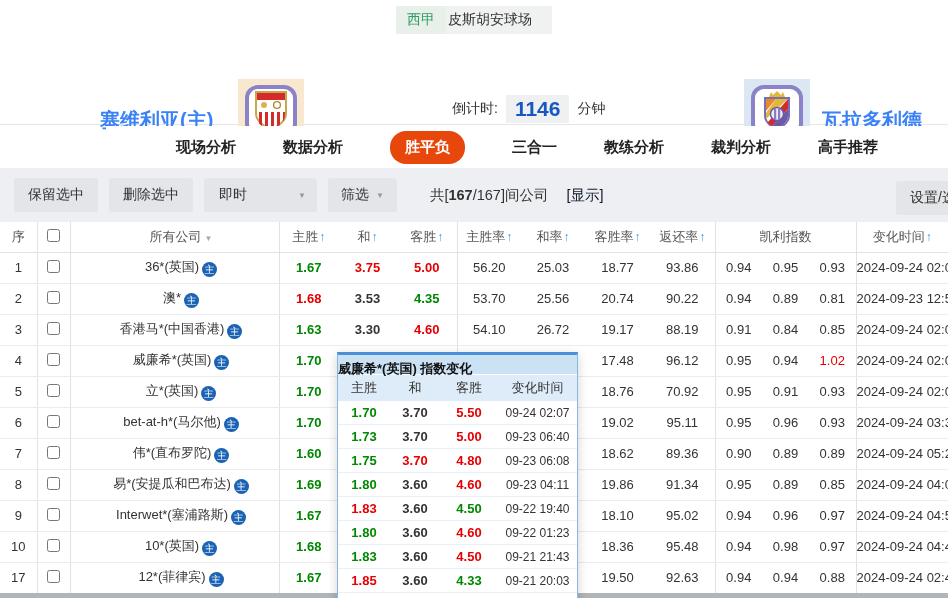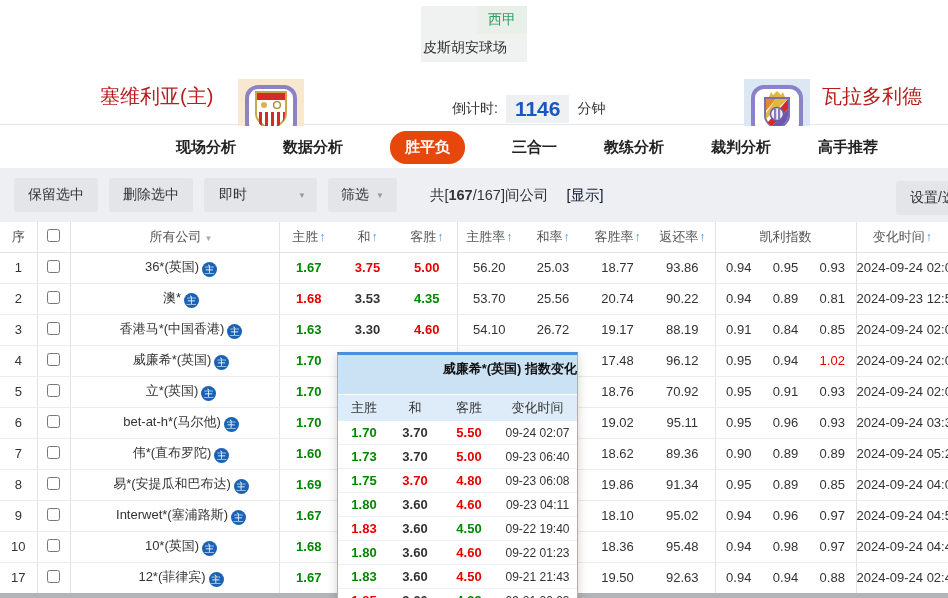--- a/index.html
+++ b/index.html
@@ -1,28 +1,28 @@
 <!DOCTYPE html>
 <html><head>
 <meta charset="utf-8">
 <style>
   * { margin:0; padding:0; box-sizing:border-box; }
   body { background:#fff; font-family:"Liberation Sans","DejaVu Sans",sans-serif; }
   .page { position:relative; width:948px; height:598px; overflow:hidden; background:#fff; }
 
   
   .topbar { position:absolute; top:6px; left:0; width:100%; display:flex; justify-content:center; }
-  .top-pill { display:flex; align-items:flex-end; background:#f0f1f1; font-size:14px; color:#222;flex-direction:column; }
+  .top-pill { display:flex; align-items:center; background:#f0f1f1; font-size:14px; color:#222; }
   .league-badge { padding:5px 11px; background:#e9efe9; color:#2f9e68; font-size:14px; }
   .kickoff { padding:5px 12px 5px 14px; font-weight:bold; }
   .venue { padding:5px 20px 5px 2px; color:#333; }
 
   
   .teams { position:absolute; top:35px; left:0; width:100%; height:90px; border-bottom:1px solid #e6e6e6; }
-  .team-name { position:absolute; font-size:20px; font-weight:normal; color:#b91c1c; top:48px; }
+  .team-name { position:absolute; font-size:20px; font-weight:bold; color:#3b82f6; top:72px; }
   .home-name { left:100px; }
   .away-name { left:822px; }
   .crest-tile { position:absolute; top:44px; width:66px; height:64px; display:flex; align-items:center; justify-content:center; }
   .home-tile { left:238px; background:#f8e8d0; }
   .away-tile { left:744px; background:#dbe7f3; }
   .crest-frame { width:52px; height:52px; background:#fff; border:4px solid #8b82c9; border-radius:13px; display:flex; align-items:center; justify-content:center; }
   .countdown { position:absolute; left:452px; top:60px; display:flex; align-items:center; gap:8px; }
   .cd-label { font-size:14px; color:#333; }
   .cd-value { font-size:21px; font-weight:bold; color:#1857c0; background:#eef0f2; padding:2px 9px; }
   .cd-unit { font-size:14px; color:#333; }
@@ -57,21 +57,21 @@
   td.time-c { font-size:12.5px; color:#222; }
   .tag { display:inline-block; width:15px; height:15px; border-radius:50%; background:#1a62b3; color:#fff; font-size:10px; line-height:15px; text-align:center; margin-left:3px; vertical-align:-2px; font-weight:normal; }
   .c-g { color:#008800; } .c-r { color:#e60000; } .c-k { color:#333; }
   input[type=checkbox] { width:13px; height:13px; cursor:pointer; }
 
   
   .bottombar { position:absolute; left:0; bottom:0; width:100%; height:5px; background:#b1b5ba; }
 
   
   .popup { position:absolute; left:337px; top:352px; width:241px; height:260px; background:#fff; border:1px solid #8bb8e0; border-top:3px solid #4a90d9; box-shadow:0 3px 10px rgba(0,0,0,.18); z-index:5; }
-  .p-title { height:40px; line-height:27px; background:#cbe2f5; border-bottom:1px solid #fff; text-align:right; font-size:13px; font-weight:bold; color:#111; }
+  .p-title { height:20px; line-height:27px; background:#cbe2f5; border-bottom:1px solid #fff; text-align:left; font-size:13px; font-weight:bold; color:#111; }
   .p-head { display:grid; grid-template-columns:52px 50px 58px 79px; height:26px; align-items:center; background:#ddecf8; font-size:13px; color:#333; text-align:center; }
   .p-row { display:grid; grid-template-columns:52px 50px 58px 79px; height:24px; align-items:center; text-align:center; border-bottom:1px solid #e7f1fa; font-size:13px; }
   .p-row .o { font-weight:bold; }
   .p-row .t { font-size:12px; color:#333; }
 </style>
 </head>
 <body>
 
 <div class="page">
 

